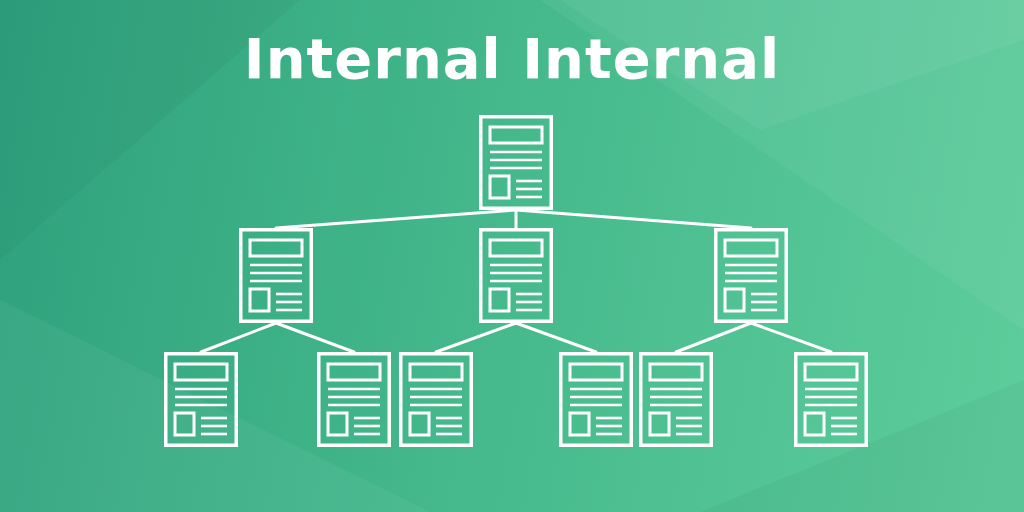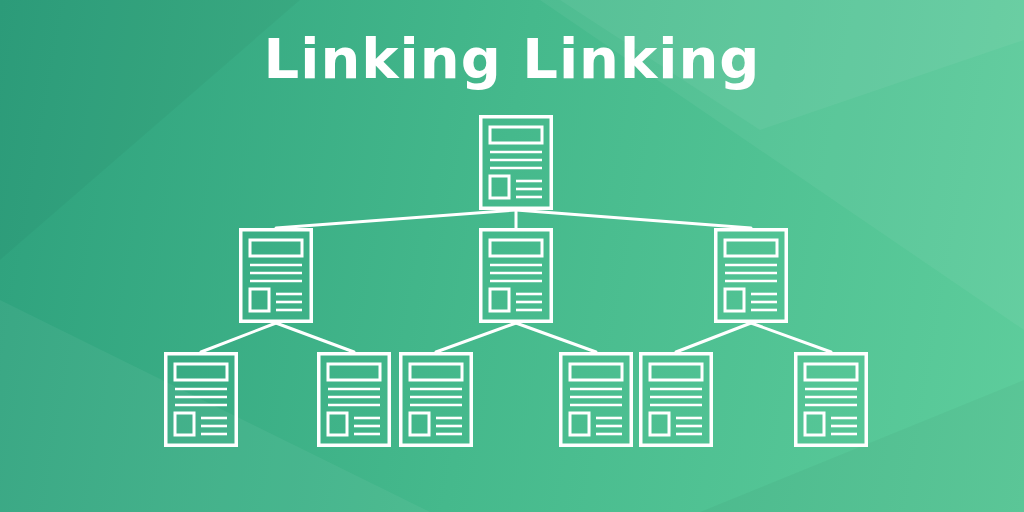--- a/index.html
+++ b/index.html
@@ -70,21 +70,21 @@
 
   <svg class="bg-deco" viewBox="0 0 1024 512" preserveAspectRatio="none" aria-hidden="true">
     <polygon class="poly-dark" points="0,0 300,0 0,260"></polygon>
     <polygon class="poly-light" points="540,0 1024,0 1024,330"></polygon>
     <polygon class="poly-light" points="560,0 760,130 1024,40 1024,0"></polygon>
     <polygon class="poly-light" points="0,512 0,300 430,512"></polygon>
     <polygon class="poly-dark" points="1024,512 700,512 1024,380"></polygon>
   </svg>
 
   <div class="title-bar">
-    <h1 class="page-title">Linking Linking</h1>
+    <h1 class="page-title">Internal Internal</h1>
   </div>
 
   <svg id="tree-svg" class="tree-svg" viewBox="0 0 1024 512">
     <defs>
       <g id="page-icon" class="page-icon-def">
         <rect class="pg-outer" x="1.75" y="1.75" width="70.5" height="91.5"></rect>
         <rect class="pg-header" x="11" y="12" width="52" height="16"></rect>
         <line class="pg-line" x1="11" y1="37" x2="63" y2="37"></line>
         <line class="pg-line" x1="11" y1="45" x2="63" y2="45"></line>
         <line class="pg-line" x1="11" y1="53" x2="63" y2="53"></line>

